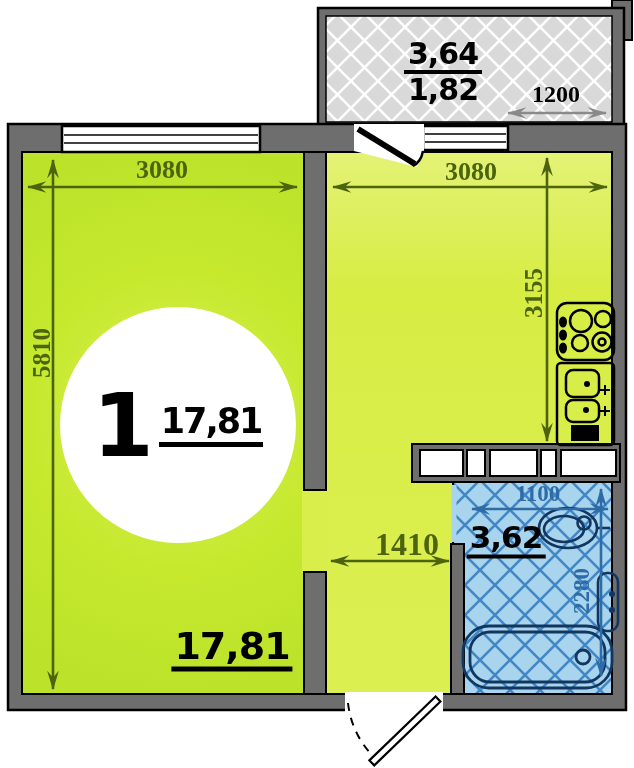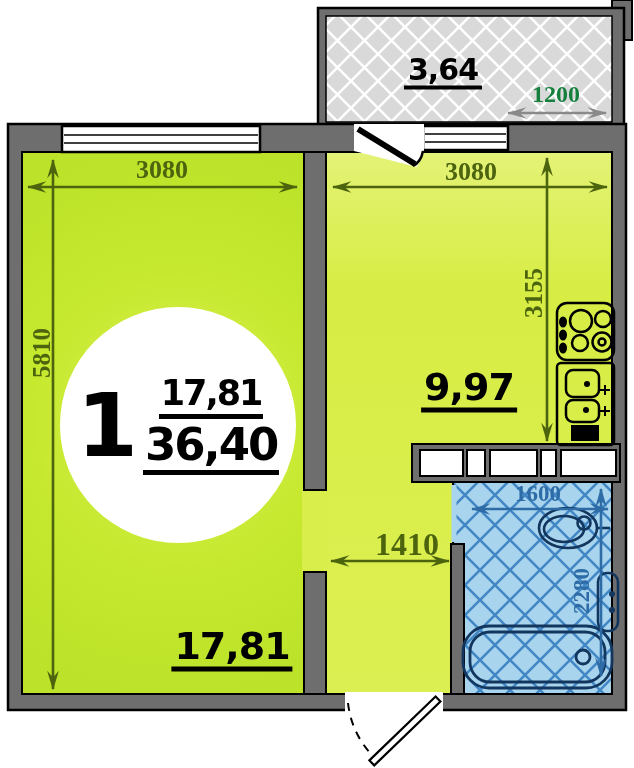--- a/index.html
+++ b/index.html
@@ -3,21 +3,21 @@
 <meta charset="utf-8">
 <style>
   html,body{margin:0;padding:0;background:#fff;}
   #plan{position:relative;width:634px;height:768px;background:#fff;overflow:hidden;
         font-family:"DejaVu Sans",sans-serif;}
   #plan svg{position:absolute;left:0;top:0;}
   .lbl{position:absolute;transform:translate(-50%,-50%);line-height:1;white-space:nowrap;
        color:#000;font-weight:bold;}
   .rot{transform:translate(-50%,-50%) rotate(-90deg);}
   .dim-lbl{font-family:"Liberation Serif","DejaVu Serif",serif;font-weight:bold;color:#4c640e;}
-  .dim-gray{color:#15803d;}
+  .dim-gray{color:#000000;}
   .dim-blue{color:#2d6ca6;}
   .area-lbl{font-family:"DejaVu Sans",sans-serif;font-weight:800;letter-spacing:-1px;
             border-bottom:5px solid #000;padding:0 3px 2px;}
   .area-sm{border-bottom-width:4px;}
   .balcony-stack{display:flex;flex-direction:column;align-items:center;}
   .balcony-stack .top{font-size:30px;font-weight:800;letter-spacing:-1px;
             border-bottom:4px solid #000;padding:0 4px 1px;}
   .balcony-stack .bot{font-size:30px;font-weight:800;letter-spacing:-1px;padding-top:1px;}
   #unit-badge{position:absolute;left:60px;top:307px;width:236px;height:236px;border-radius:50%;
       background:#fff;display:flex;align-items:center;justify-content:center;gap:8px;}
@@ -196,34 +196,34 @@
   </g>
   <g>
     <line x1="601" y1="489" x2="601" y2="676" stroke="#2d6ca6" stroke-width="2.6" marker-start="url(#mb)" marker-end="url(#mb)"></line>
   </g>
 </svg>
 
 <div id="unit-badge">
   <div class="num">1</div>
   <div class="badge-col">
     <span class="r1">17,81</span>
-    <span class="r3">36,40</span>
   </div>
 </div>
 
 <div class="lbl balcony-stack" style="left:443px;top:72px;">
   <span class="top">3,64</span>
+  <span class="bot">1,82</span>
 </div>
 <div class="lbl dim-lbl dim-gray" style="left:556px;top:94px;font-size:24px;">1200</div>
 
 <div class="lbl dim-lbl" style="left:162px;top:170px;font-size:26px;">3080</div>
 <div class="lbl dim-lbl rot" style="left:41px;top:353px;font-size:25px;">5810</div>
 <div class="lbl dim-lbl" style="left:471px;top:172px;font-size:26px;">3080</div>
 <div class="lbl dim-lbl rot" style="left:533px;top:293px;font-size:25px;">3155</div>
 <div class="lbl dim-lbl" style="left:407px;top:544px;font-size:32px;">1410</div>
 
-<div class="lbl dim-lbl dim-blue" style="left:538px;top:493px;font-size:23px;">1600</div>
+<div class="lbl dim-lbl dim-blue" style="left:538px;top:493px;font-size:23px;">1100</div>
 <div class="lbl dim-lbl dim-blue rot" style="left:581px;top:591px;font-size:23px;">2280</div>
 
-<div class="lbl area-lbl" style="left:469px;top:390px;font-size:38px;">9,97</div>
 <div class="lbl area-lbl" style="left:232px;top:649px;font-size:38px;">17,81</div>
+<div class="lbl area-lbl area-sm" style="left:506px;top:540px;font-size:31px;">3,62</div>
 
 </div>
 
 </body></html>

